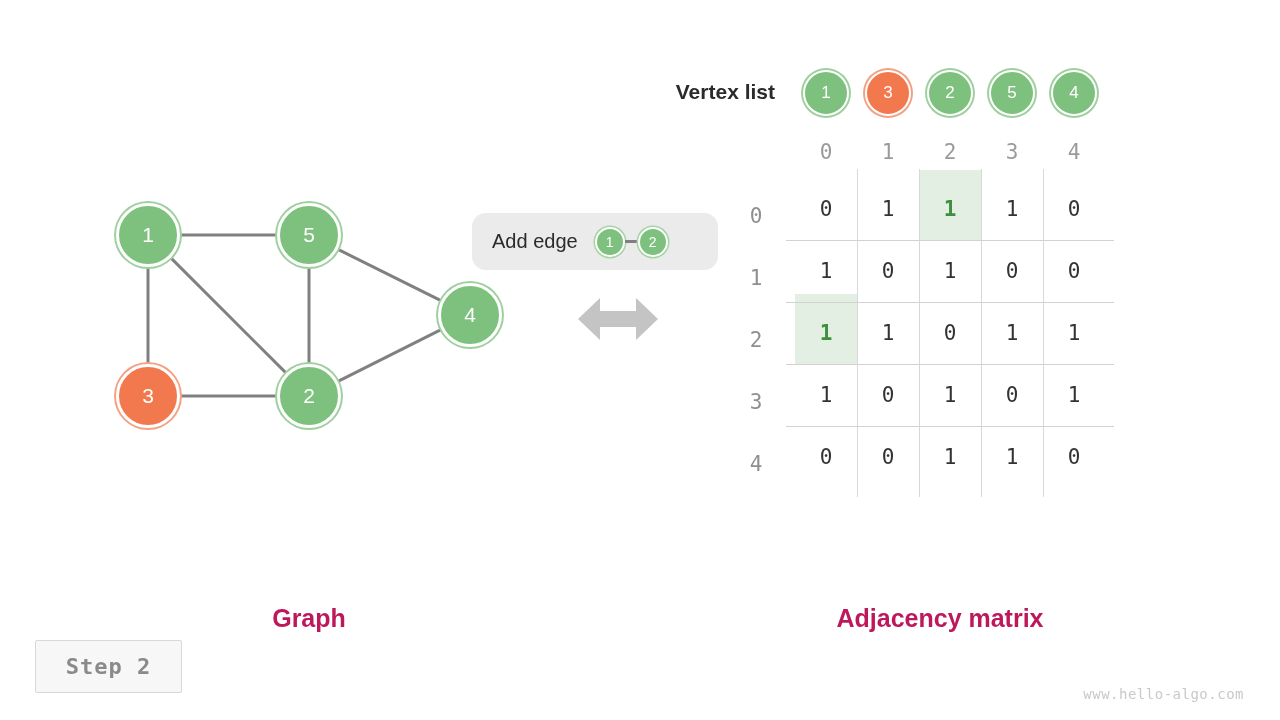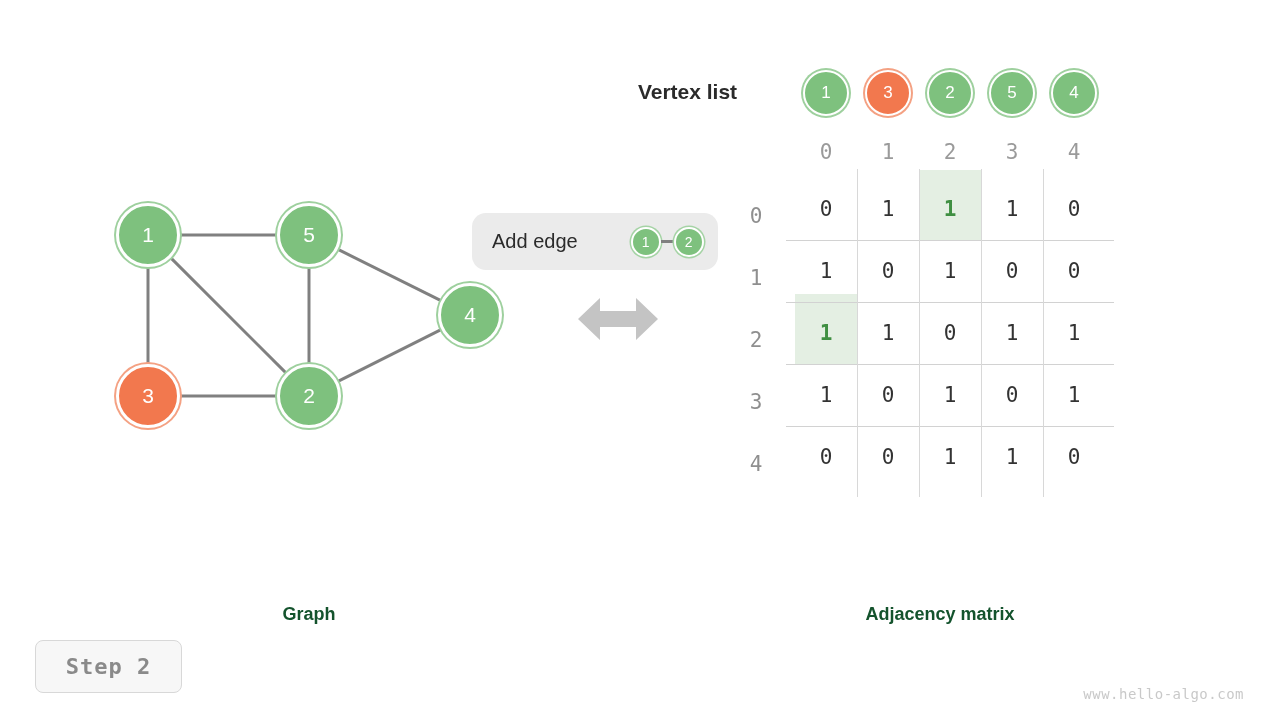--- a/index.html
+++ b/index.html
@@ -49,21 +49,20 @@
   
   #add-edge-pill {
     left: 472px; top: 213px;
     width: 246px; height: 57px;
     background: #ebebeb;
     border-radius: 14px;
     display: flex; align-items: center;
     padding-left: 20px;
     box-sizing: border-box;
     z-index: 5;
-    gap: 36px;
   }
   #add-edge-pill .pill-label {
     font-size: 20px;
     color: #2b2b2b;
     font-family: "Liberation Sans", sans-serif;
     margin-right: 17px;
     white-space: nowrap;
   }
   .mini-pair { display: flex; align-items: center; }
   .mini-node {
@@ -85,21 +84,21 @@
   
   #double-arrow { left: 578px; top: 298px; }
 
   
   #matrix-panel { left: 0; top: 0; width: 1280px; height: 560px; }
 
   .side-label {
     font-size: 21px;
     font-weight: bold;
     font-family: "Liberation Sans", sans-serif;
-    text-align: center;
+    text-align: right;
     white-space: nowrap;
   }
   #vertex-list-label { left: 600px; top: 80px; width: 175px; color: #2b2b2b; }
   #index-label       { left: 600px; top: 140px; width: 175px; color: #808080; }
 
   .vcircle {
     position: absolute;
     width: 46px; height: 46px;
     margin-left: -23px; margin-top: -23px;
     border-radius: 50%;
@@ -143,37 +142,37 @@
     background: #e4efe3;
     color: #3f8f42;
     font-weight: bold;
   }
   .hline { position: absolute; height: 1px; background: #d2d2d2; }
   .vline { position: absolute; width: 1px; background: #d8d8d8; }
 
   
   .caption {
     position: absolute;
-    font-size: 18px;
-    font-weight: bold;
-    color: #14532d;
+    font-size: 25px;
+    font-weight: bold;
+    color: #be185d;
     font-family: "Liberation Sans", sans-serif;
     text-align: center;
     white-space: nowrap;
   }
   #caption-graph  { left: 159px; top: 604px; width: 300px; }
   #caption-matrix { left: 790px; top: 604px; width: 300px; }
 
   
   #step-badge {
     left: 35px; top: 640px;
     width: 147px; height: 53px;
     background: #f7f7f7;
     border: 1px solid #d8d8d8;
-    border-radius: 8px;
+    border-radius: 2px;
     display: flex; align-items: center; justify-content: center;
     box-sizing: border-box;
     font-family: "DejaVu Sans Mono", monospace;
     font-size: 22px;
     font-weight: bold;
     color: #8a8a8a;
     letter-spacing: 1px;
   }
 
   

